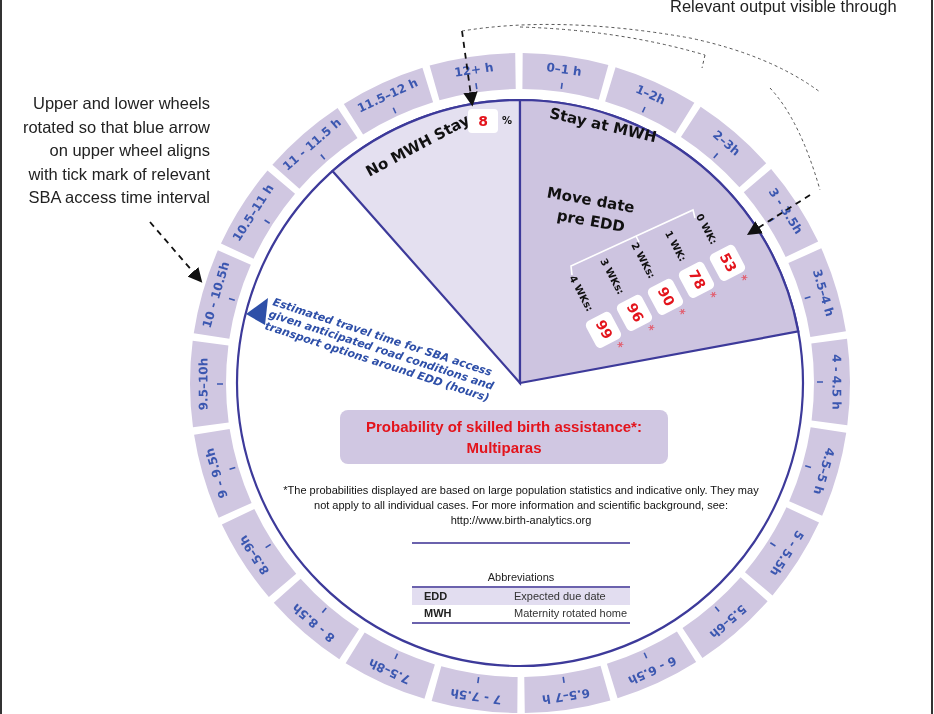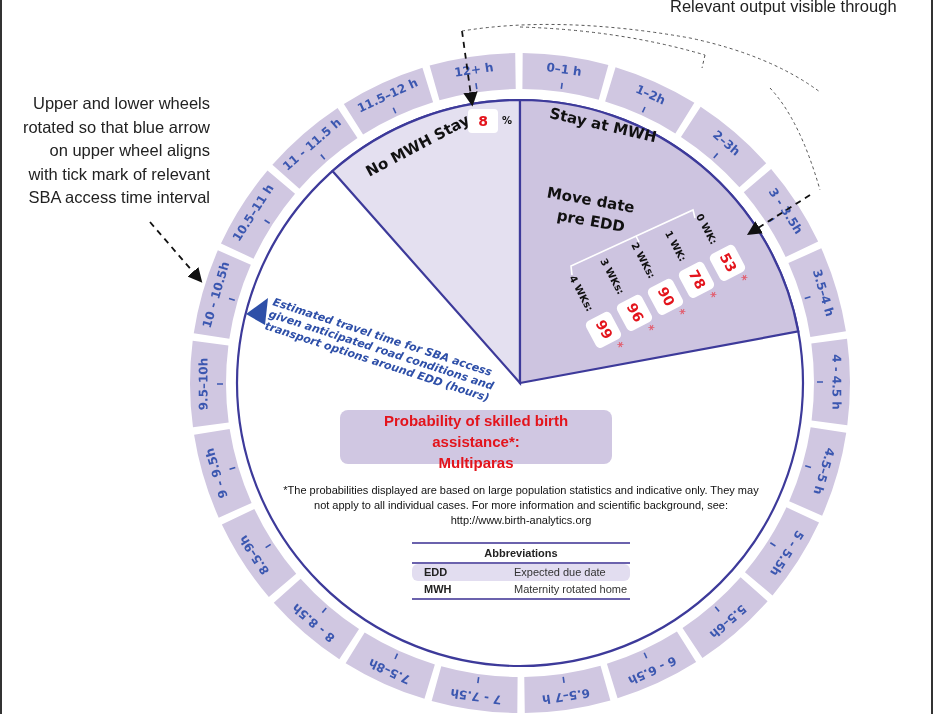--- a/index.html
+++ b/index.html
@@ -10,37 +10,37 @@
   }
   .frame-left { position: absolute; left: 0; top: 0; width: 2px; height: 714px; background: #333; }
   .frame-right { position: absolute; left: 931px; top: 0; width: 2px; height: 714px; background: #333; }
   #wheel { position: absolute; left: 0; top: 0; }
   .note {
     position: absolute; color: #222; font-size: 16.5px; line-height: 23.5px;
   }
   .note-left { right: 724px; top: 92px; text-align: right; width: 240px; }
   .note-right { left: 670px; top: -5px; text-align: left; white-space: nowrap; }
   .title-box {
-    position: absolute; left: 340px; top: 410px; width: 272px; height: 54px;
+    position: absolute; left: 340px; top: 410px; width: 328px; height: 54px;
     background: #d0c7e2; border-radius: 8px;
     text-align: center; color: #e3141c; font-weight: bold; font-size: 15px; line-height: 21px;
-    box-sizing: border-box;
+    padding-top: 6px; box-sizing: border-box;
   }
   .title-box .sub { }
   .disclaimer {
     position: absolute; left: 276px; top: 483px; width: 490px;
     text-align: center; font-size: 11px; line-height: 15px; color: #111;
   }
   .abbr {
     position: absolute; left: 412px; top: 542px; width: 218px;
     border-top: 2px solid #6b62ad; border-bottom: 2px solid #6b62ad;
     font-size: 11px; color: #222;
   }
-  .abbr-head { text-align: center; font-weight: bold; height: 18px; line-height: 18px; border-bottom: 2px solid #6b62ad; }
-  .abbr-row { display: flex; height: 17px; line-height: 17px; border-radius: 6px; }
+  .abbr-head { text-align: center; font-weight: normal; height: 18px; line-height: 18px; border-bottom: 2px solid #6b62ad; margin-top: 24px; }
+  .abbr-row { display: flex; height: 17px; line-height: 17px; }
   .abbr-row:nth-child(odd) { background: #e2ddf0; }
   .abbr-key { width: 62px; padding-left: 12px; font-weight: bold; box-sizing: border-box; }
   .abbr-val { flex: 1; color: #333; padding-left: 40px; }
   .seg-label { font-family: "DejaVu Sans", sans-serif; font-size: 12px; font-weight: bold; fill: #3b57b0; }
   .sector-title { font-family: "DejaVu Sans", sans-serif; font-size: 15px; font-weight: bold; fill: #111; }
   .wk-label { font-family: "DejaVu Sans", sans-serif; font-size: 10px; font-weight: bold; fill: #111; }
   .val-text { font-family: "DejaVu Sans", sans-serif; font-size: 14px; font-weight: bold; fill: #e3141c; }
   .star { font-family: "DejaVu Sans", sans-serif; font-size: 12px; font-weight: bold; fill: #e35a6a; }
   .travel-text { font-family: "DejaVu Sans", sans-serif; font-size: 11px; font-weight: bold; fill: #2e4fa8; font-style: italic; }
 </style>

